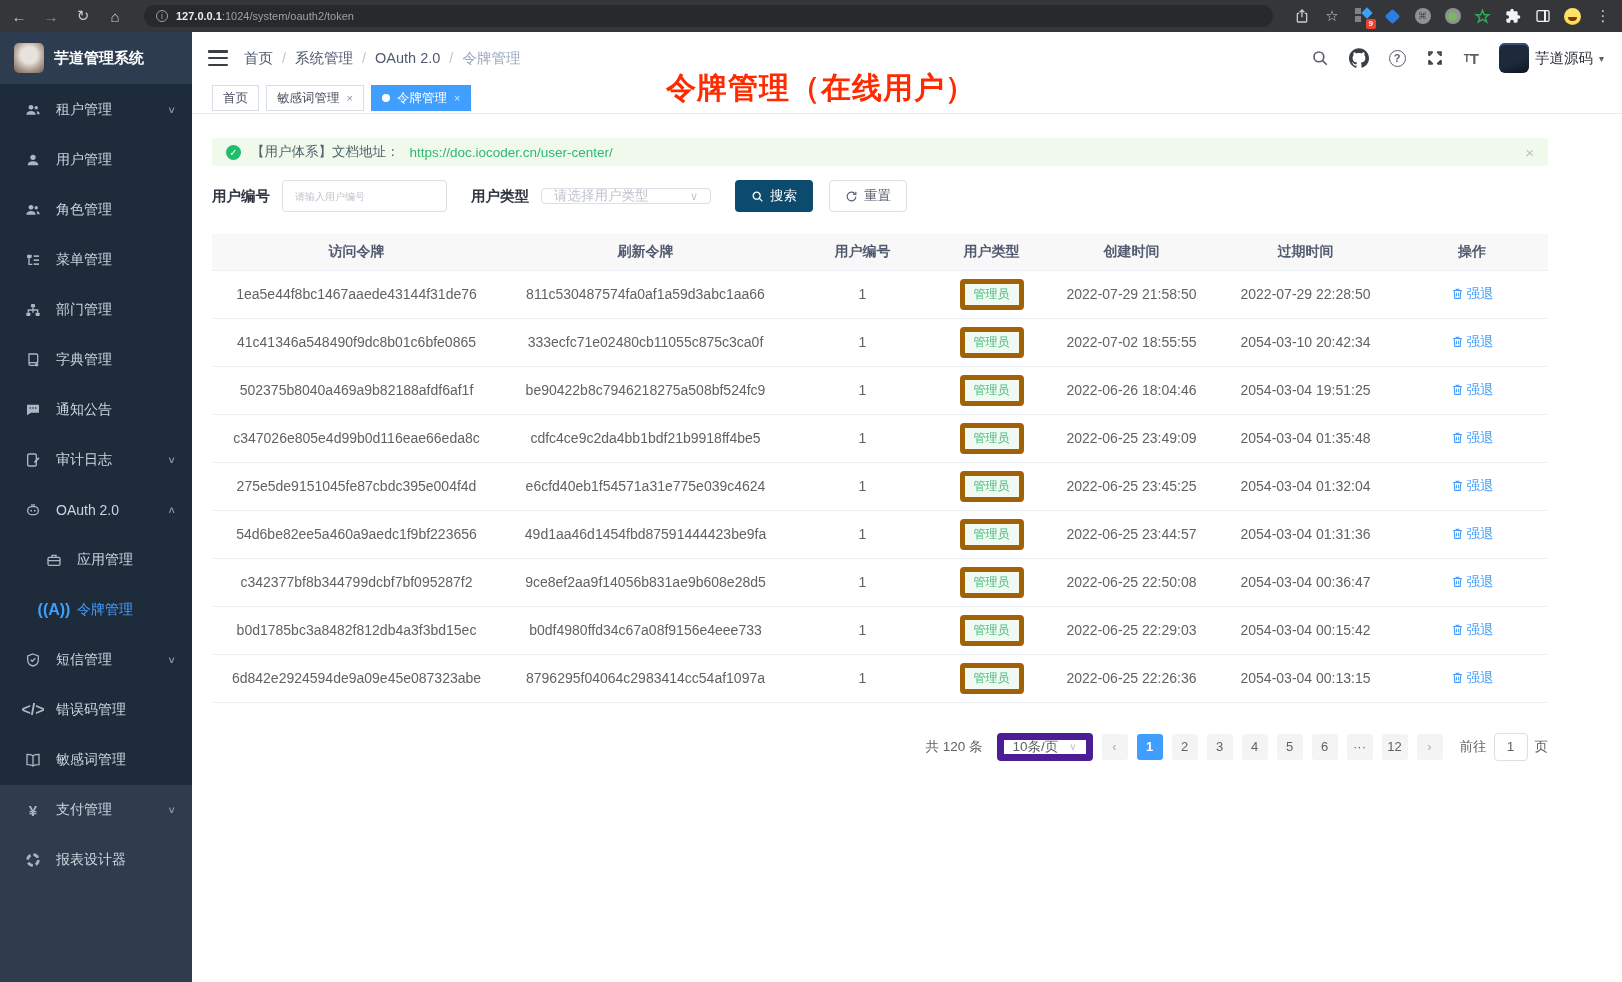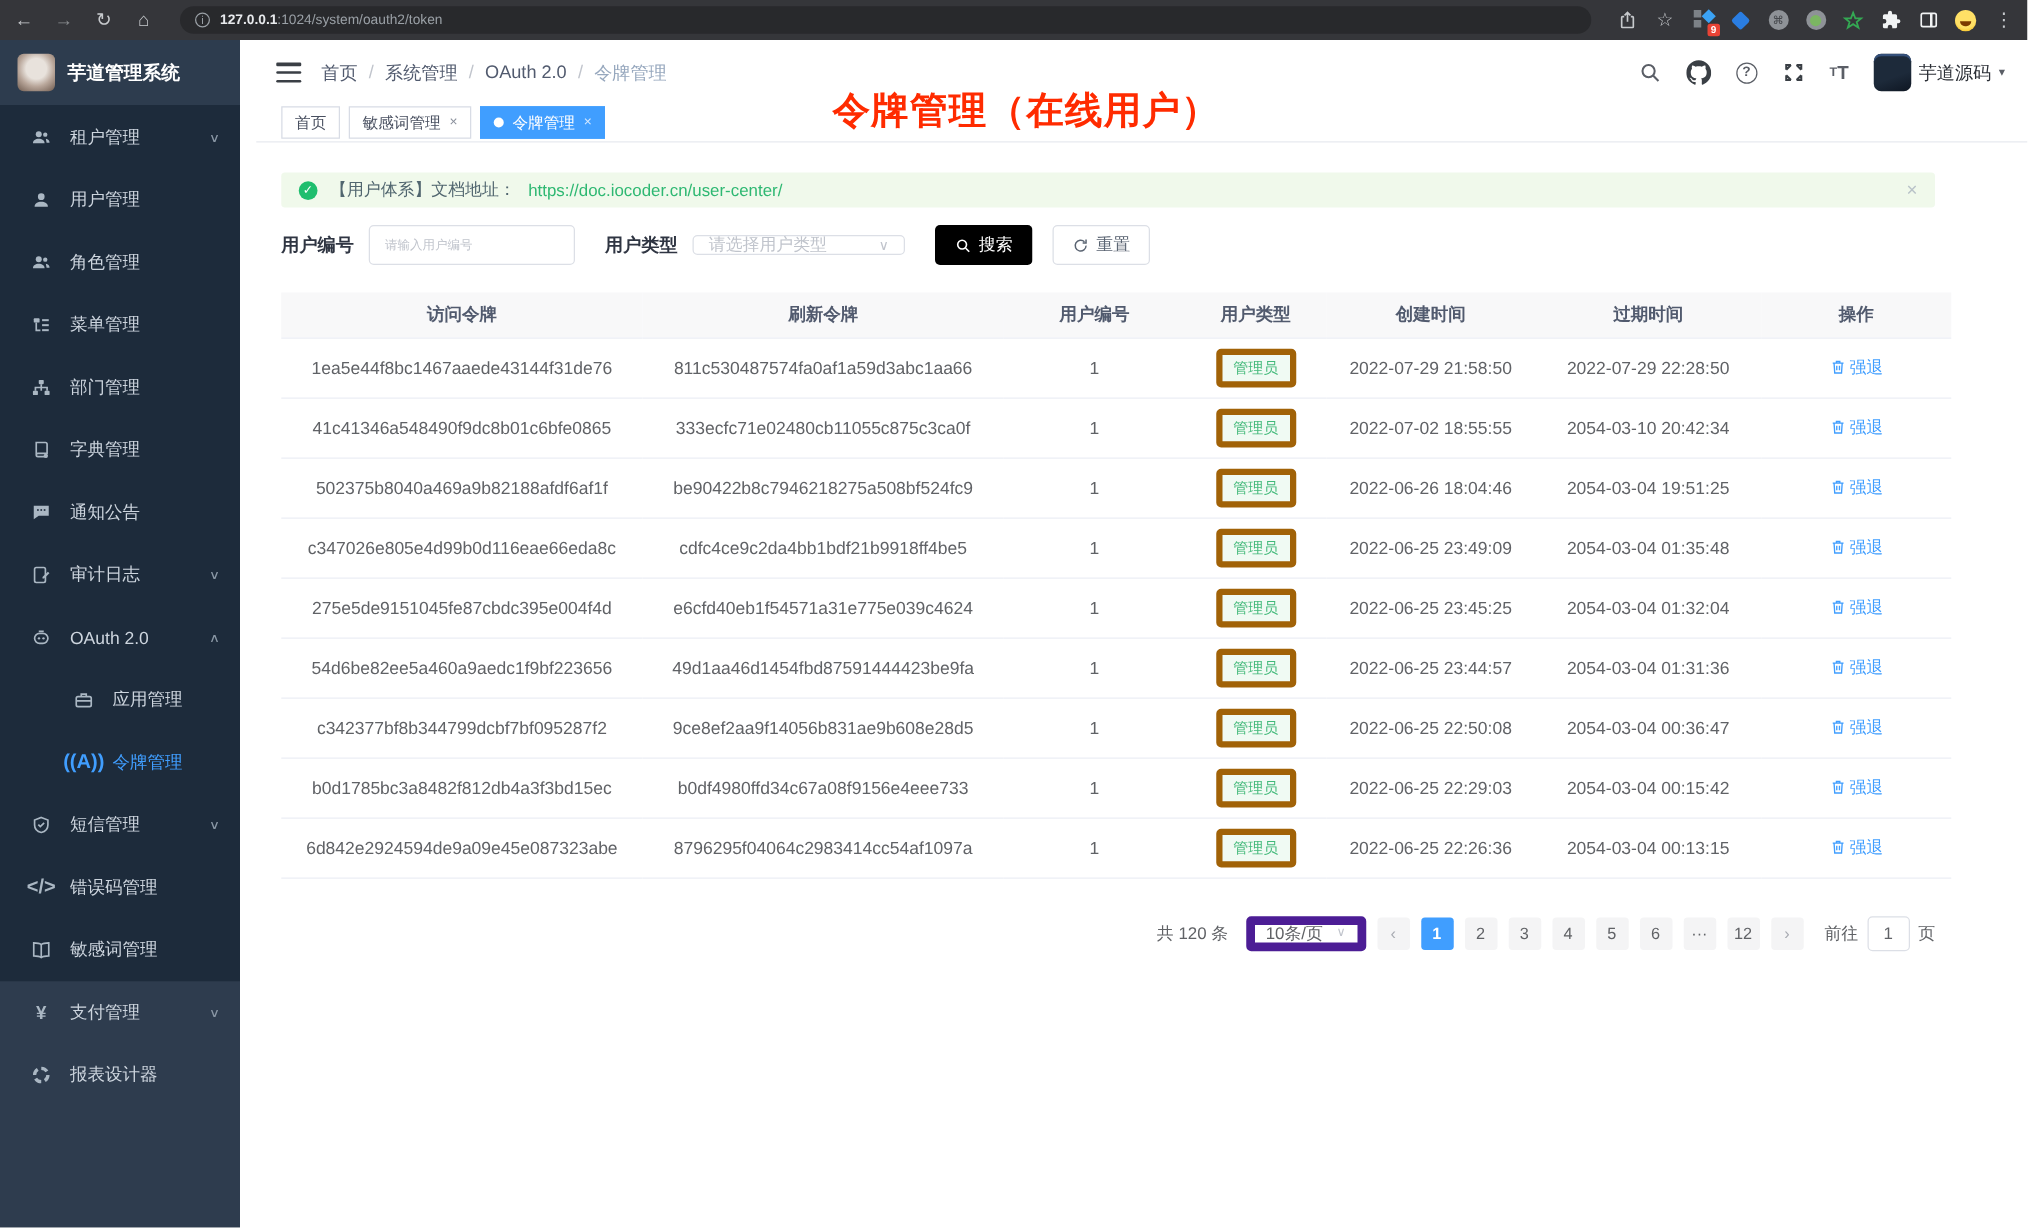--- a/index.html
+++ b/index.html
@@ -24,35 +24,35 @@
   .grid2 .dia { position:absolute; width:8px; height:8px; background:#3ba3f5; transform:rotate(45deg); left:8px; top:1px; }
   .diamond { width:11px; height:11px; background:#2a7de1; transform:rotate(45deg); border-radius:2px; }
   .circle-grey { width:16px; height:16px; border-radius:50%; background:#8e9297; display:flex; align-items:center; justify-content:center; color:#44474b; font-size:9px; }
   .circle-green { width:16px; height:16px; border-radius:50%; background:#8e9297; display:flex; align-items:center; justify-content:center; }
   .circle-green i { width:9px; height:9px; border-radius:50%; background:#7bb662; }
   .smiley { width:17px; height:17px; border-radius:50%; background:radial-gradient(circle at 50% 35%, #ffe066 60%, #f4b400); position:relative; }
   .smiley:after { content:""; position:absolute; left:4px; top:9px; width:9px; height:4px; border-radius:0 0 8px 8px; background:#7c3a00; }
   svg.ic { width:1em; height:1em; display:block; }
 
   
-  .app { display:flex; height:950px;gap:13px; }
+  .app { display:flex; height:950px; }
 
   
   .sidebar { width:192px; background:#1d2b3b; display:flex; flex-direction:column; flex:none; }
   .logo { height:52px; background:#2d3c4e; display:flex; align-items:center; padding:0 14px; gap:10px; flex:none; }
   .logo-img { width:30px; height:30px; border-radius:5px; flex:none;
     background:radial-gradient(circle at 50% 40%, #e8e2dc 35%, #b9a79b 60%, #6e5a4e); }
   .logo-title { color:#fff; font-weight:700; font-size:15px; white-space:nowrap; }
   .menu { flex:1; display:flex; flex-direction:column; padding-top:1px; }
   .menu-bottom { background:#2e3c4e; flex:1; }
   .mi { height:50px; display:flex; align-items:center; padding:0 16px 0 24px; color:#cdd5de; cursor:pointer; gap:14px; font-size:14px; }
   .mi .micon { font-size:16px; width:18px; display:flex; justify-content:center; color:#aab7c3; flex:none; }
   .mi .mlabel { flex:1; white-space:nowrap; }
   .mi .chev { font-size:12px; color:#8a97a5; transform:scaleY(.8); }
-  .mi.sub { padding-left:58px; }
+  .mi.sub { padding-left:45px; }
   .mi.active, .mi.active .micon { color:#409eff; }
   .ticon { font-size:9px; font-weight:700; letter-spacing:0; }
 
   
   .main { flex:1; display:flex; flex-direction:column; background:#fff; min-width:0; }
   .topbar { height:52px; display:flex; align-items:center; padding:0 18px 0 16px; flex:none; }
   .hamb { width:20px; height:16px; display:flex; flex-direction:column; justify-content:space-between; cursor:pointer; margin-right:16px; flex:none; }
   .hamb i { height:2.5px; background:#3a3f45; border-radius:1px; }
   .crumb { display:flex; align-items:center; gap:9px; font-size:14.5px; flex:1; }
   .crumb .c { color:#515a6e; cursor:pointer; }
@@ -84,21 +84,21 @@
   .alert a { color:#2eb872; text-decoration:none; font-size:13.5px; cursor:pointer; }
   .alert .aclose { margin-left:auto; color:#b8c2c8; cursor:pointer; font-size:15px; }
 
   .filters { display:flex; align-items:center; margin-top:14px; gap:12px; }
   .flabel { font-weight:700; color:#2f3542; font-size:14.5px; white-space:nowrap; }
   .finput { width:165px; height:32px; border:1px solid #dcdfe6; border-radius:4px; padding:0 12px; font-size:10px; color:#606266; outline:none; font-family:inherit; }
   .finput::placeholder { color:#c0c4cc; }
   .fselect { width:170px; height:16px; border:1px solid #dcdfe6; border-radius:4px; padding:0 12px; display:flex; align-items:center; justify-content:space-between; color:#c0c4cc; font-size:13.5px; cursor:pointer; }
   .fselect .chev { color:#c0c4cc; font-size:11px; }
   .btn { height:32px; border-radius:4px; padding:0 15px; display:flex; align-items:center; gap:6px; font-size:13.5px; cursor:pointer; border:1px solid transparent; white-space:nowrap; }
-  .btn-primary { background:#000000; color:#fff; margin-left:12px; }
+  .btn-primary { background:#0c4a6e; color:#fff; margin-left:12px; }
   .btn-plain { background:#fff; border-color:#dcdfe6; color:#5a6472; }
   .ml8{margin-left:4px}
 
   table { border-collapse:collapse; table-layout:fixed; width:100%; margin-top:22px; }
   th { height:36px; background:#f8f8f9; color:#515a6e; font-weight:700; font-size:14px; border-bottom:1px solid #ebeef5; }
   td { height:48px; color:#606266; font-size:14px; border-bottom:1px solid #ebeef5; text-align:center; white-space:nowrap; overflow:hidden; }
   .tag-success { display:inline-block; padding:2px 9px; font-size:12px; border-radius:4px; background:#f0faf3; border:5px solid #a16207; color:#43b97a; }
   .kick { color:#409eff; cursor:pointer; display:inline-flex; align-items:center; gap:3px; font-size:13.5px; }
 
   .pager { display:flex; align-items:center; justify-content:flex-end; margin-top:30px; gap:9px; color:#606266; font-size:13.5px; }

